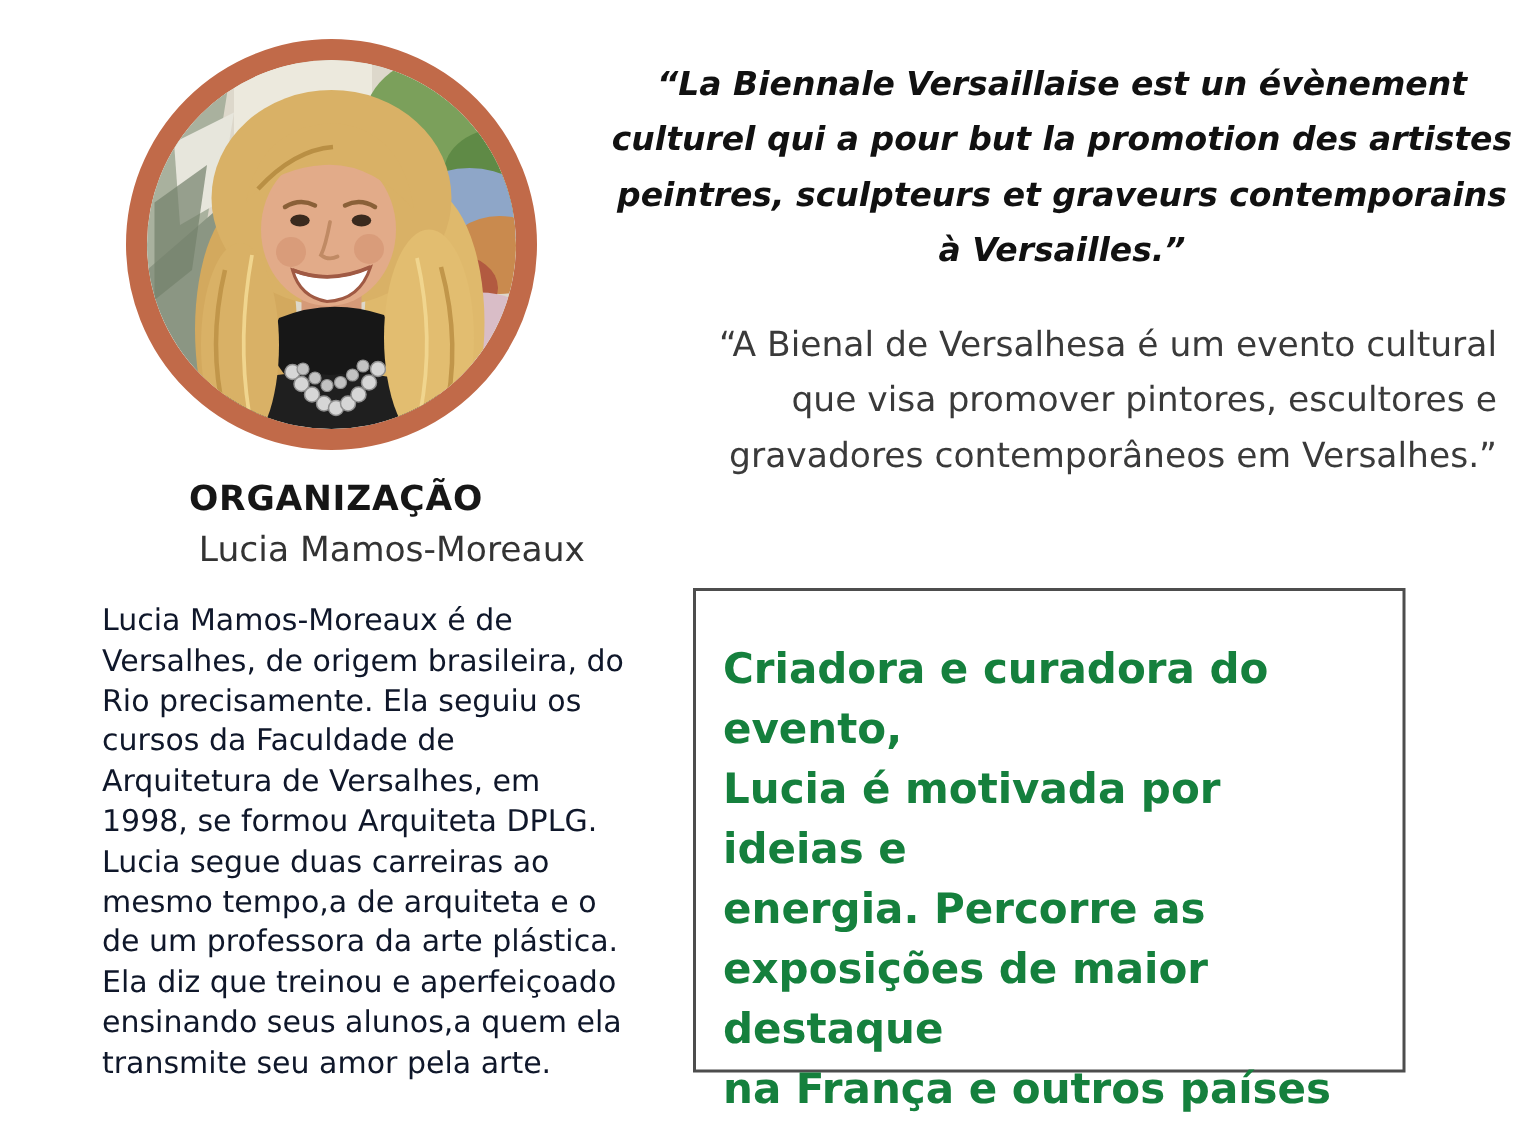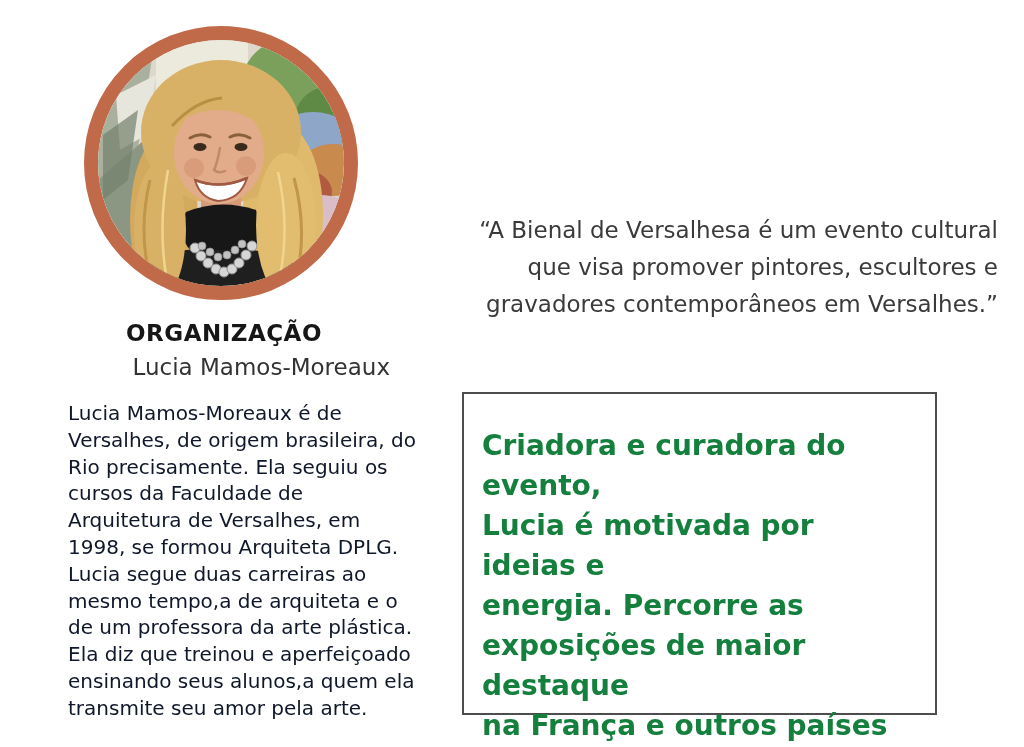--- a/index.html
+++ b/index.html
@@ -140,20 +140,24 @@
 cursos da Faculdade de
 Arquitetura de Versalhes, em
 1998, se formou Arquiteta DPLG.
 Lucia segue duas carreiras ao
 mesmo tempo,a de arquiteta e o
 de um professora da arte plástica.
 Ela diz que treinou e aperfeiçoado
 ensinando seus alunos,a quem ela
 transmite seu amor pela arte.</div>
 
+  <div class="quote-fr">“La Biennale Versaillaise est un évènement
+culturel qui a pour but la promotion des artistes
+peintres, sculpteurs et graveurs contemporains
+à Versailles.”</div>
   <div class="quote-pt">“A Bienal de Versalhesa é um evento cultural
 que visa promover pintores, escultores e
 gravadores contemporâneos em Versalhes.”</div>
 
   <div class="callout">
     <div class="callout-text">Criadora e curadora do evento,
 Lucia é motivada por ideias e
 energia. Percorre as
 exposições de maior destaque
 na França e outros países

